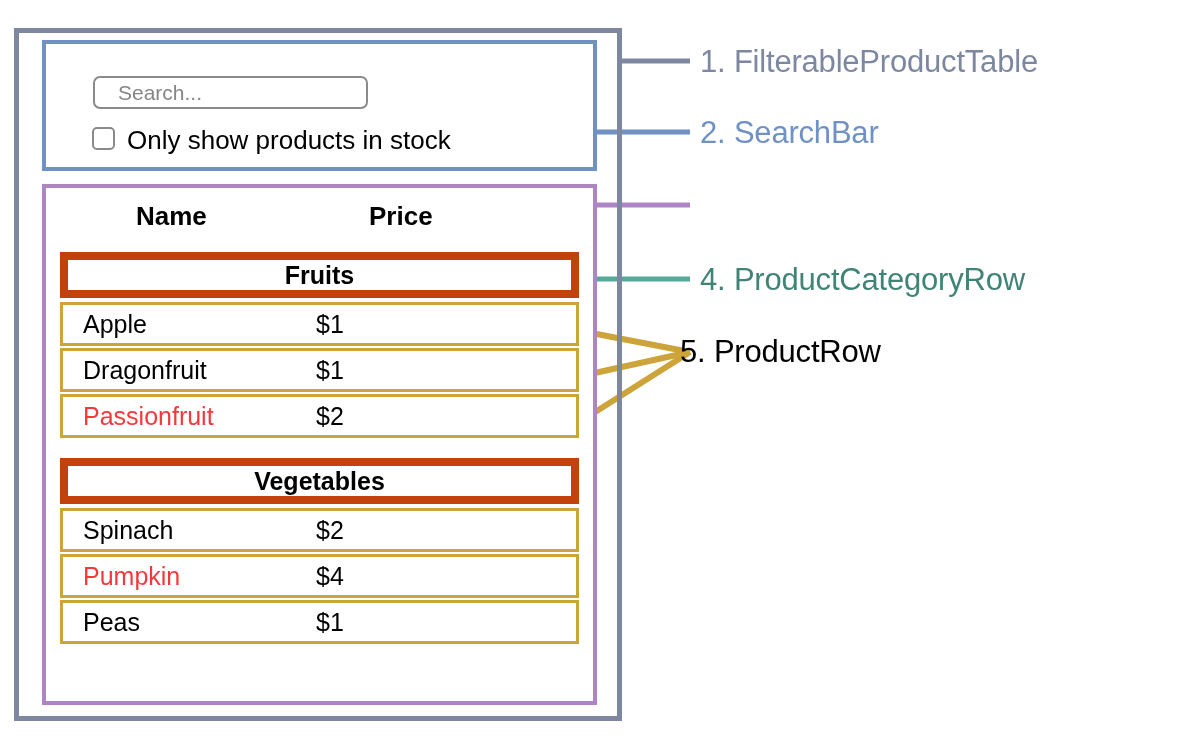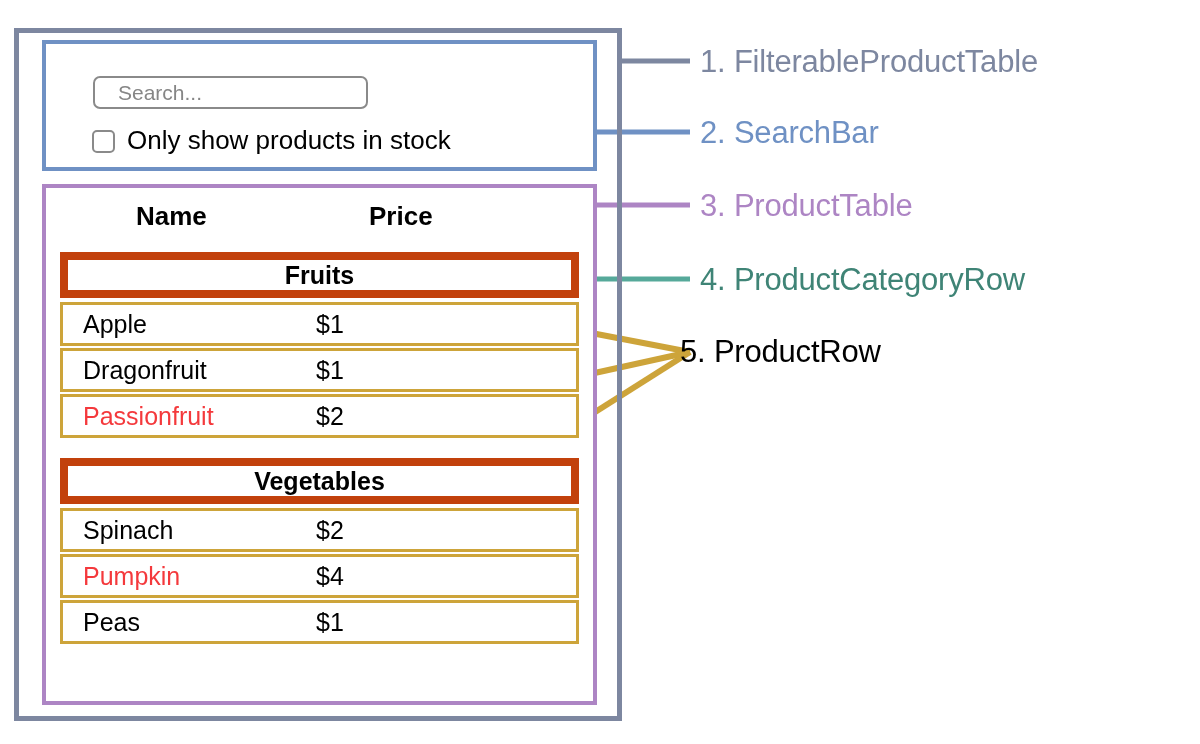--- a/index.html
+++ b/index.html
@@ -75,21 +75,21 @@
   }
   .search-input::placeholder {
     color: #868686;
     opacity: 1;
   }
   .stock-row {
     position: absolute;
     left: 46px;
     top: 83px;
     display: flex;
-    align-items: flex-end;
+    align-items: flex-start;
     gap: 12px;
   }
   .checkbox {
     width: 23px;
     height: 23px;
     box-sizing: border-box;
     border: 2px solid #8a8a8a;
     border-radius: 5px;
     background: #ffffff;
     flex: 0 0 auto;
@@ -289,24 +289,20 @@
   <div class="legend-item" style="left:700px; top:46px; color:#7d87a0;">
     <span>1. </span>
     <span>FilterableProductTable</span>
   </div>
 
   <div class="legend-item" style="left:700px; top:117px; color:#6f91c4;">
     <span>2. </span>
     <span>SearchBar</span>
   </div>
 
-  <div class="legend-item" style="left:700px; top:190px; color:#ad85c4;">
-    <span>3. </span>
-    <span>ProductTable</span>
-  </div>
 
   <div class="legend-item" style="left:700px; top:264px; color:#3f8476;">
     <span>4. </span>
     <span>ProductCategoryRow</span>
   </div>
 
   <div class="legend-item" style="left:680px; top:336px; color:#000000;">
     <span>5. </span>
     <span>ProductRow</span>
   </div>

